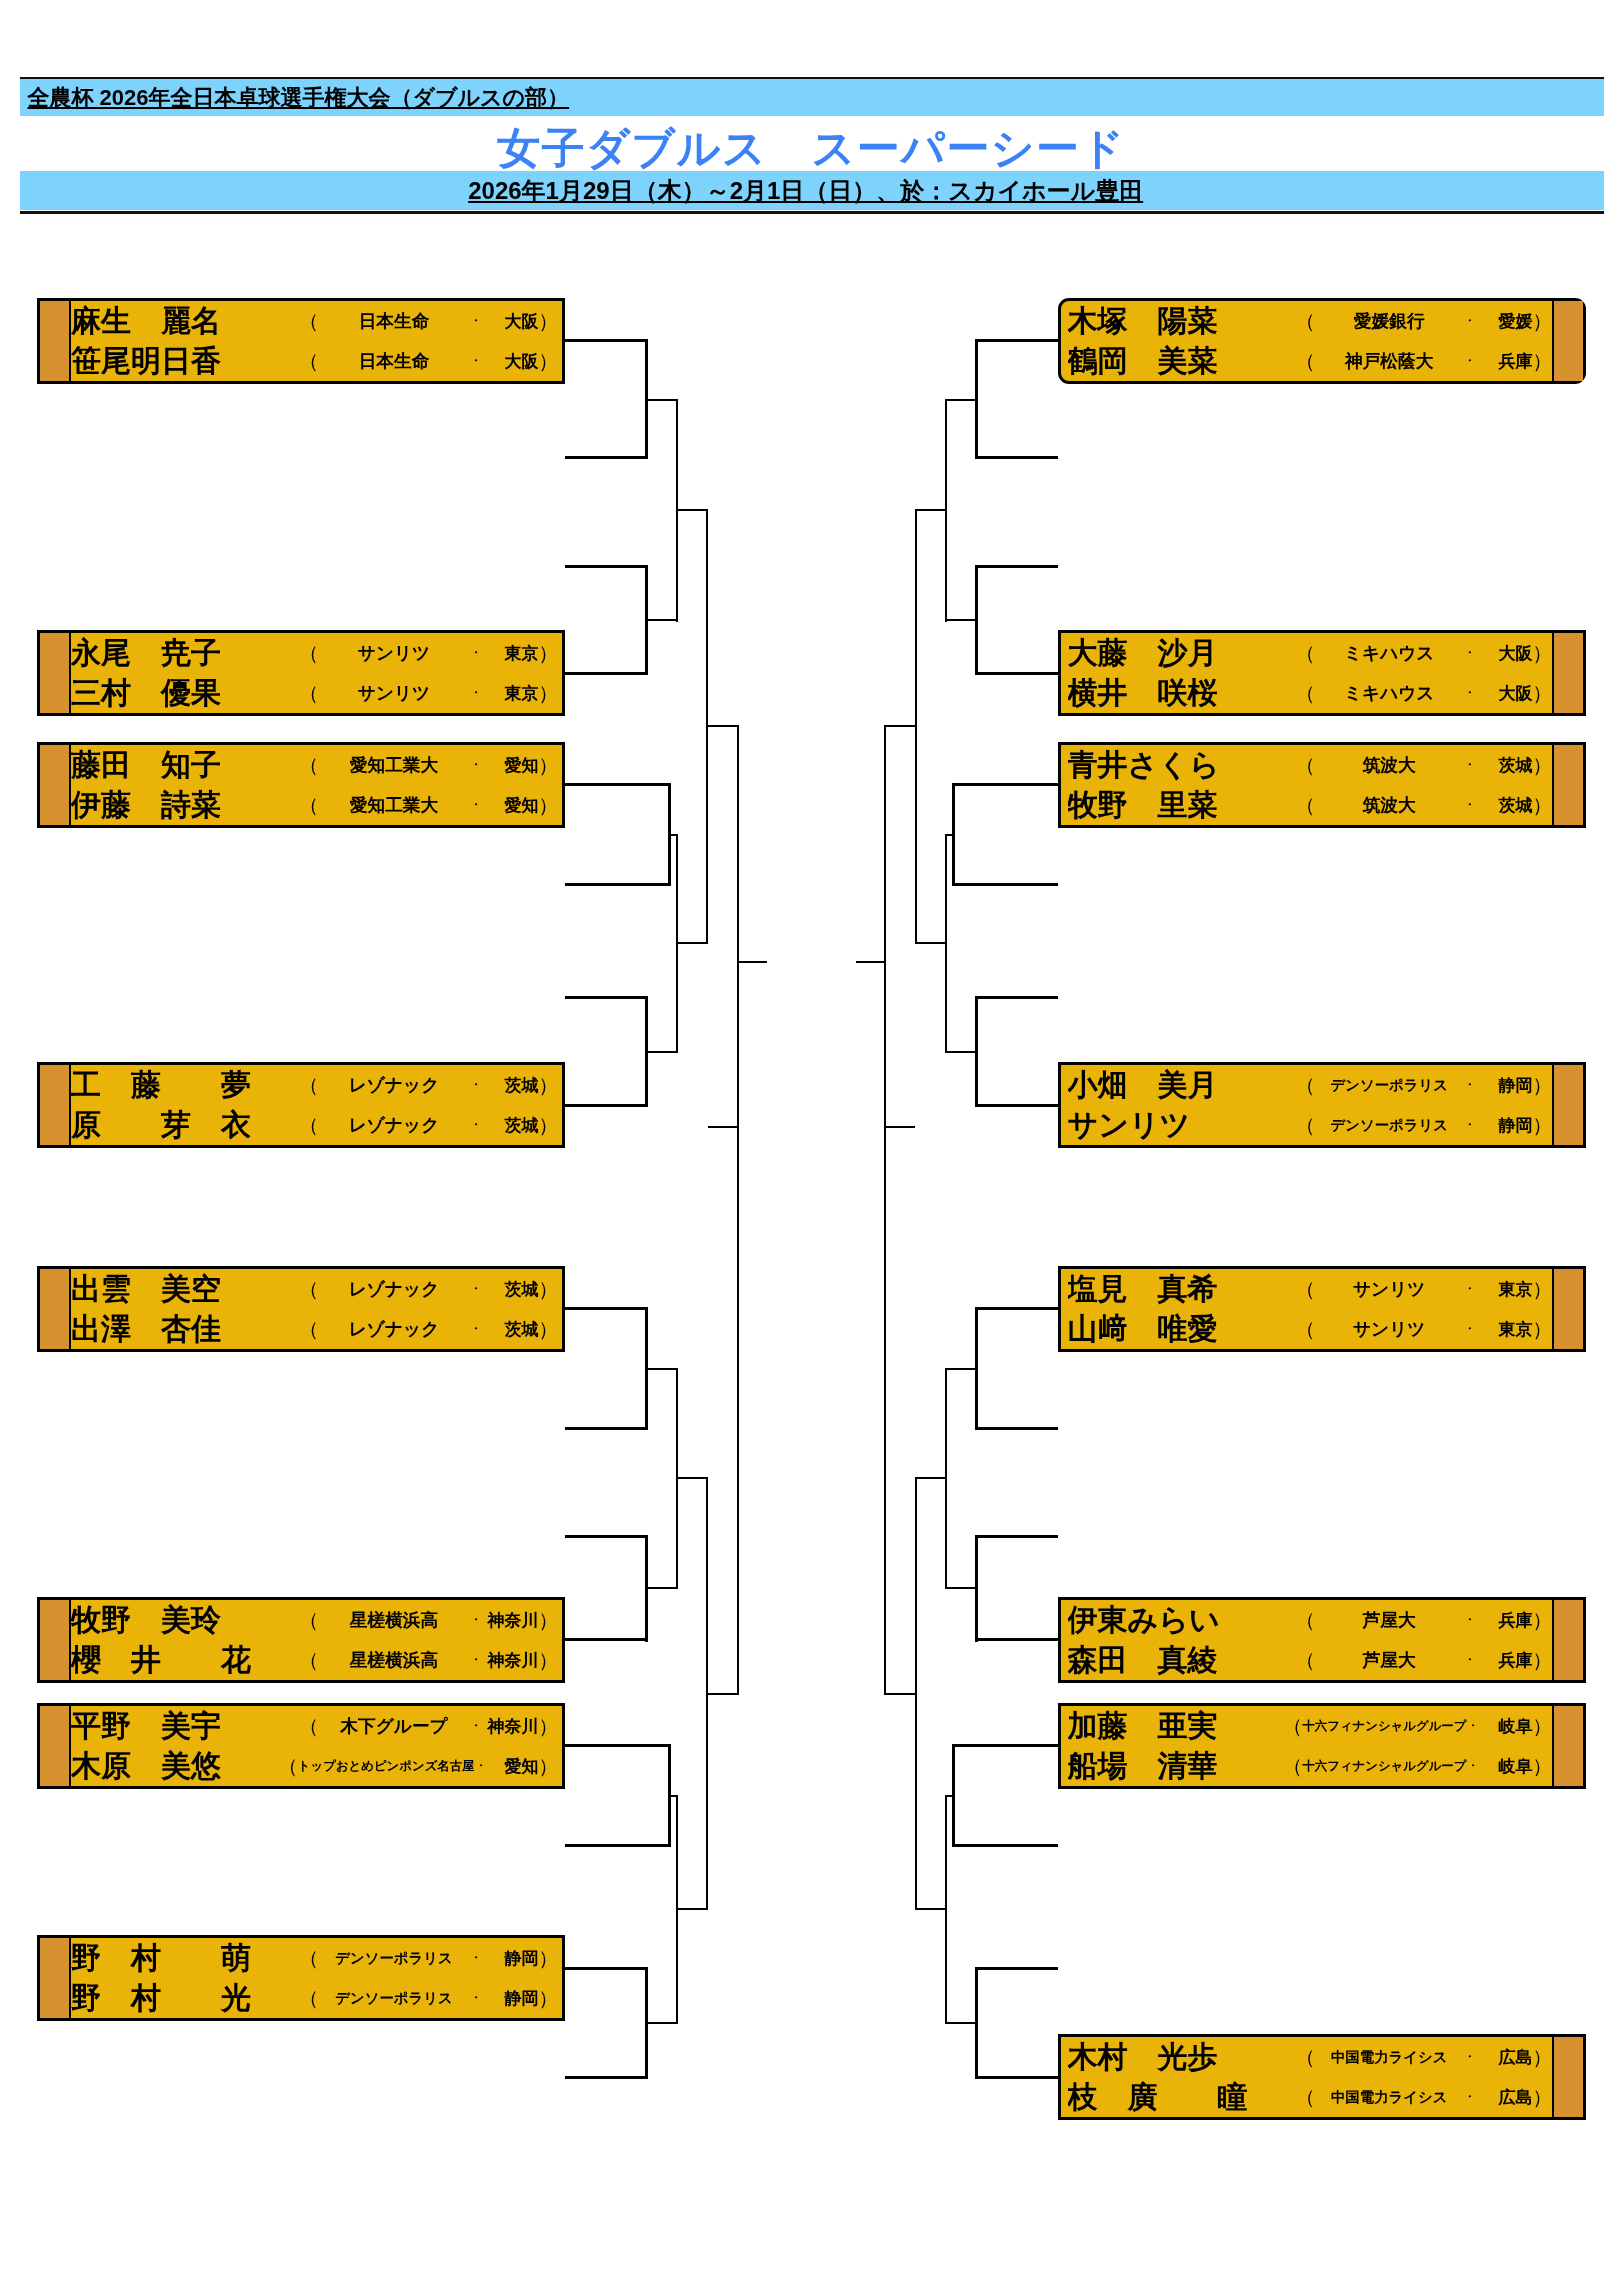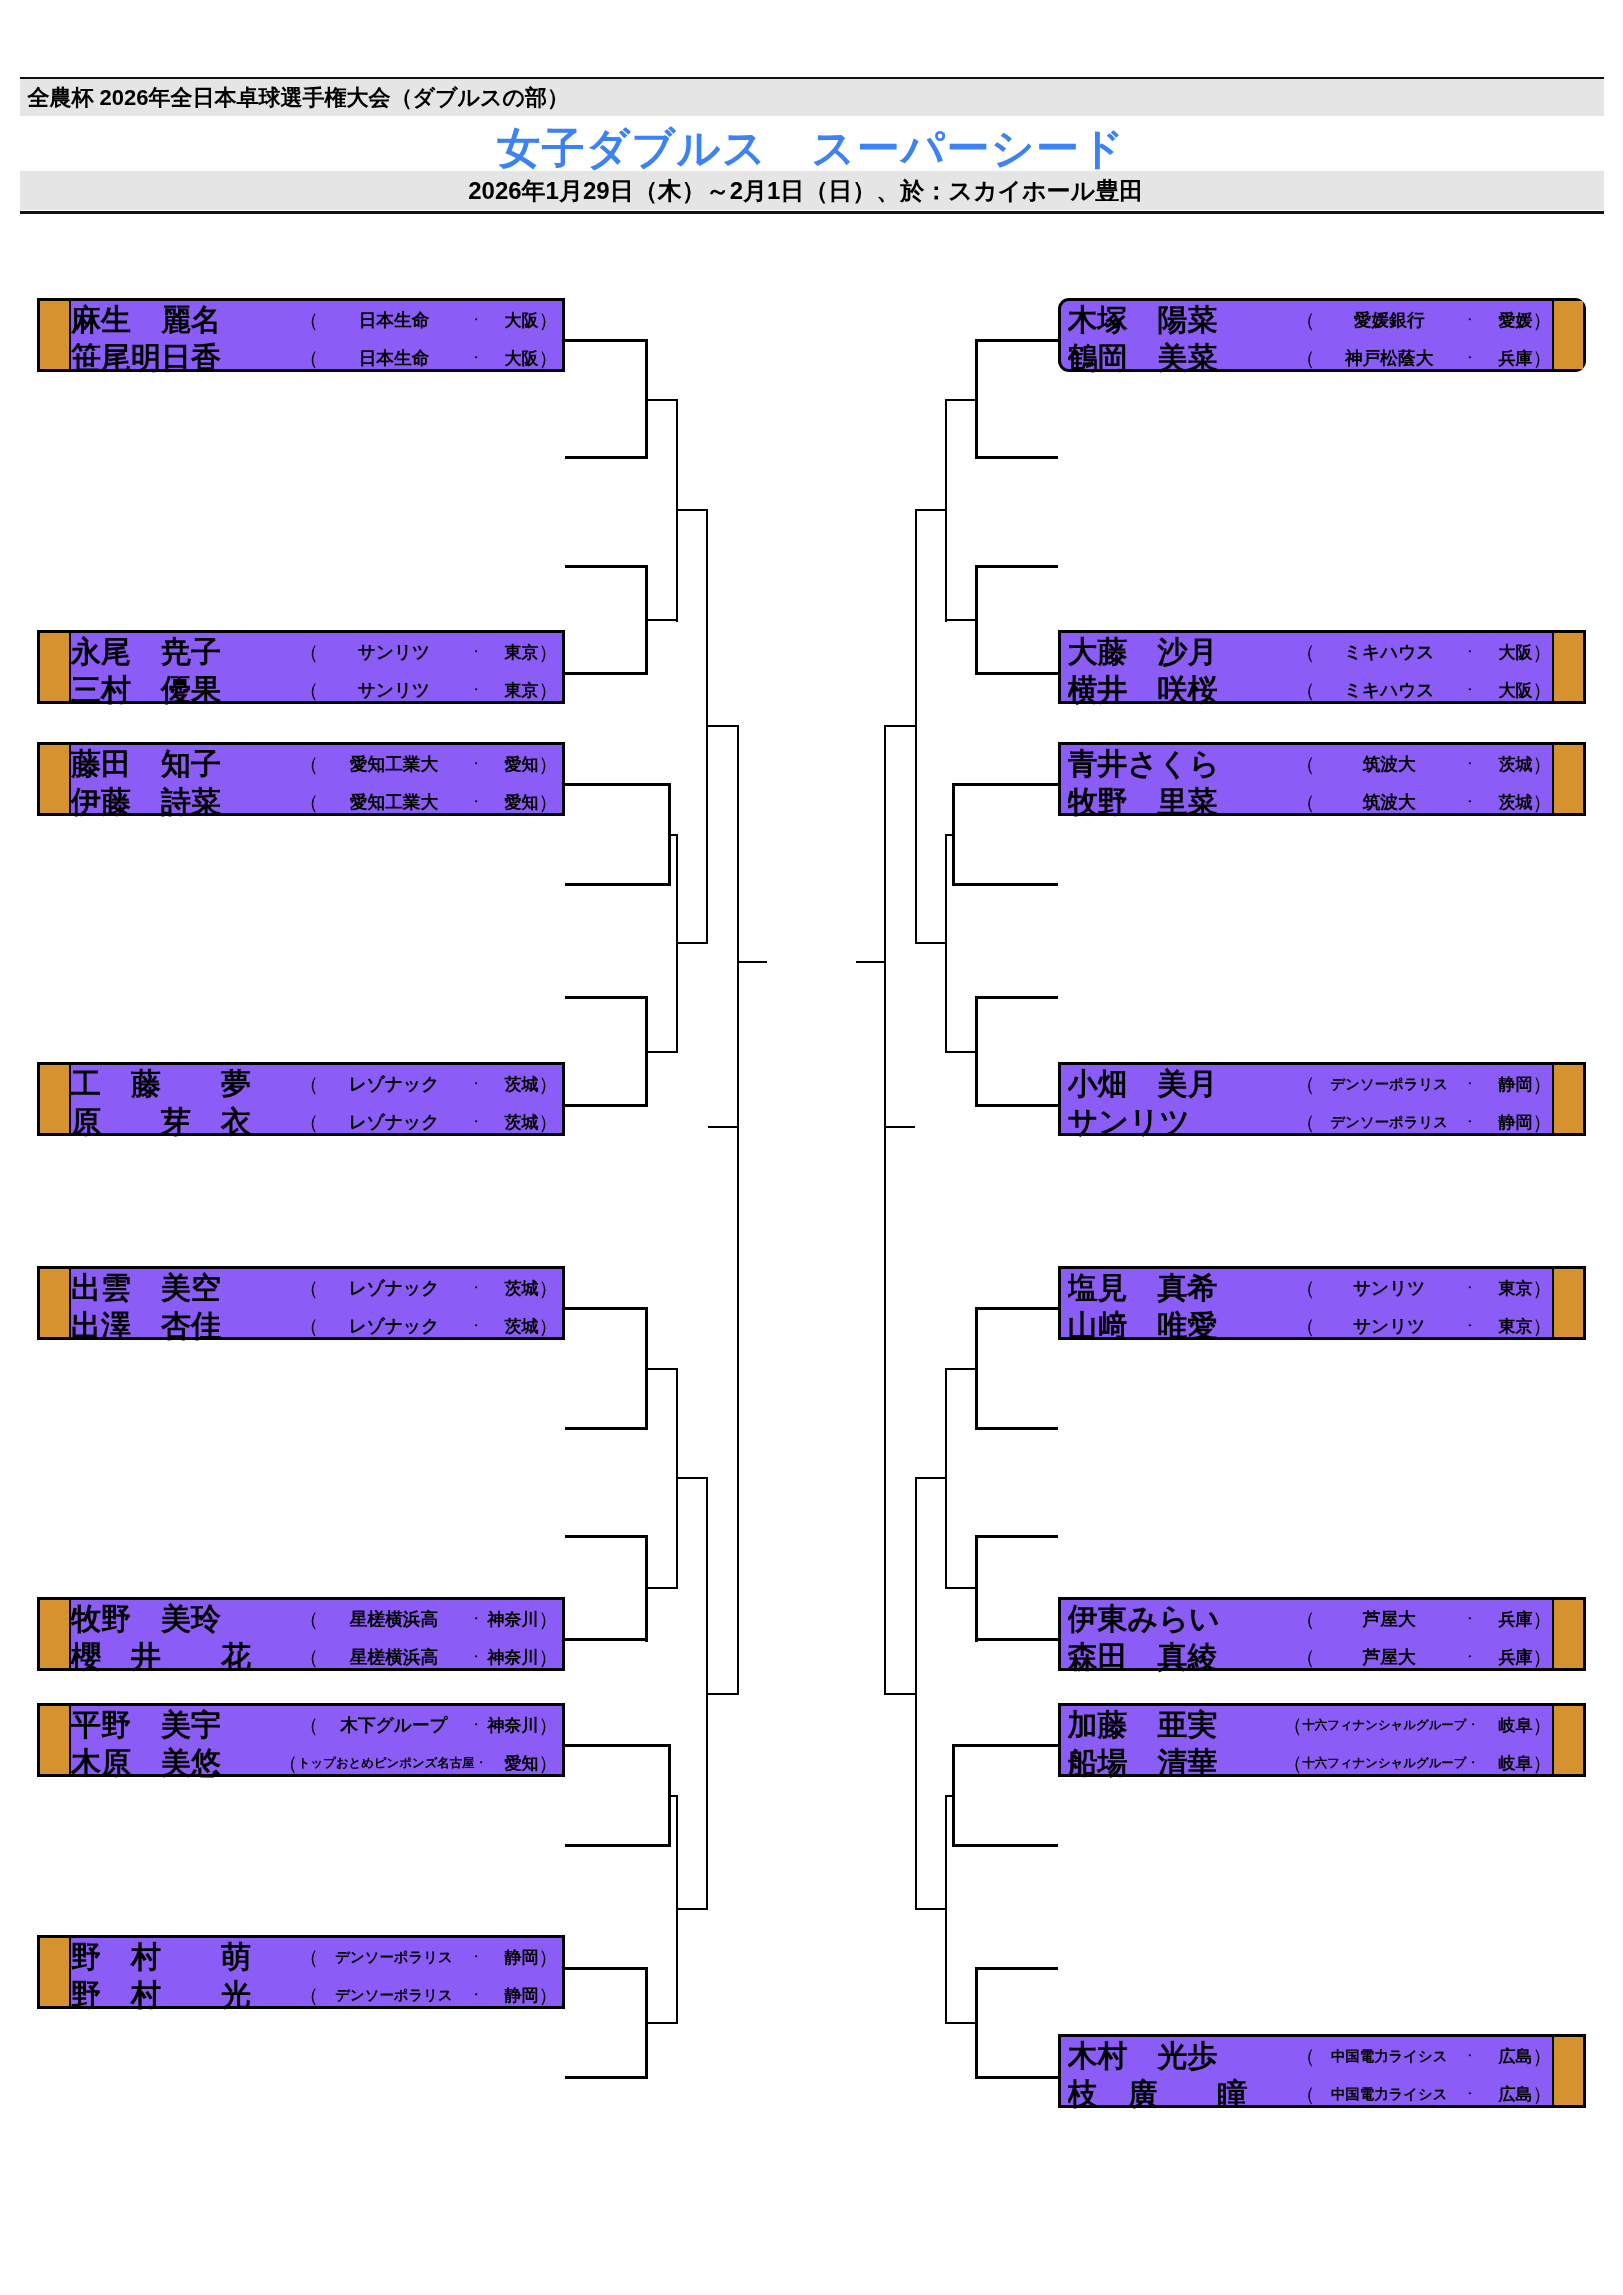--- a/index.html
+++ b/index.html
@@ -4,37 +4,37 @@
 <style>
   html,body{margin:0;padding:0;background:#ffffff;}
   body{
     position:relative;
     width:1623px;height:2295px;
     font-family:"Liberation Sans","DejaVu Sans",sans-serif;
     overflow:hidden;
   }
   .abs{position:absolute;}
   .rule{background:#111111;}
-  .band{background:#e5e5e5;display:flex;align-items:center;}
+  .band{background:#7dd3fc;display:flex;align-items:center;text-decoration:underline;}
   #event-band{left:19.6px;top:79px;width:1584px;height:37px;}
   #event-band .band-text{
     font-size:22px;font-weight:bold;color:#000;padding-left:7.9px;white-space:nowrap;
   }
   #page-title{
     left:0;top:120px;width:1623px;height:52px;text-align:center;
     font-size:43px;font-weight:bold;color:#3b82f6;letter-spacing:1.3px;white-space:nowrap;
   }
   #date-band{left:19.6px;top:171px;width:1584px;height:39px;justify-content:center;}
   #date-band .band-text{
     font-size:24px;font-weight:bold;color:#000;padding-right:11.8px;white-space:nowrap;
   }
   .team-box{
     box-sizing:border-box;
-    width:528px;height:74px;
-    background:#8b5cf6;
+    width:528px;height:86px;
+    background:#eab308;
     border:3.9px solid #000;
   }
   .team-box .accent{
     position:absolute;top:0;bottom:0;width:29px;background:#d6922e;
   }
   .team-box.side-left .accent{left:0;border-right:2.6px solid #000;}
   .team-box.side-right .accent{right:0;border-left:2.6px solid #000;}
   .rows{
     position:absolute;top:0;bottom:0;
     display:flex;flex-direction:column;justify-content:space-around;

